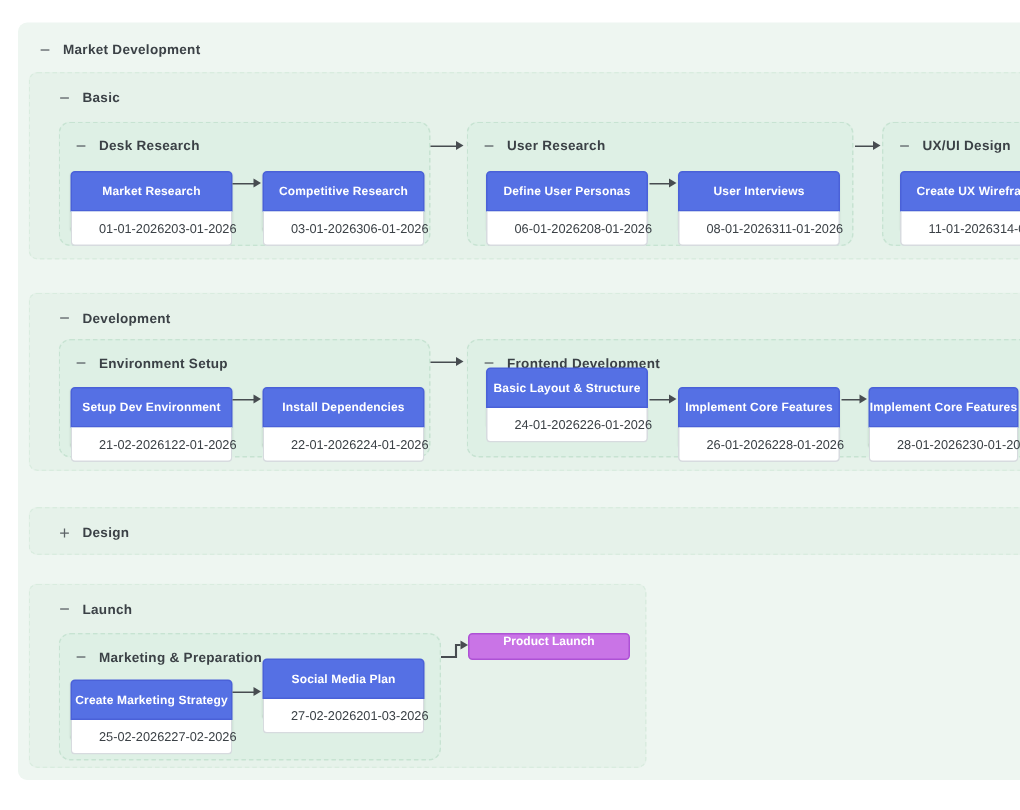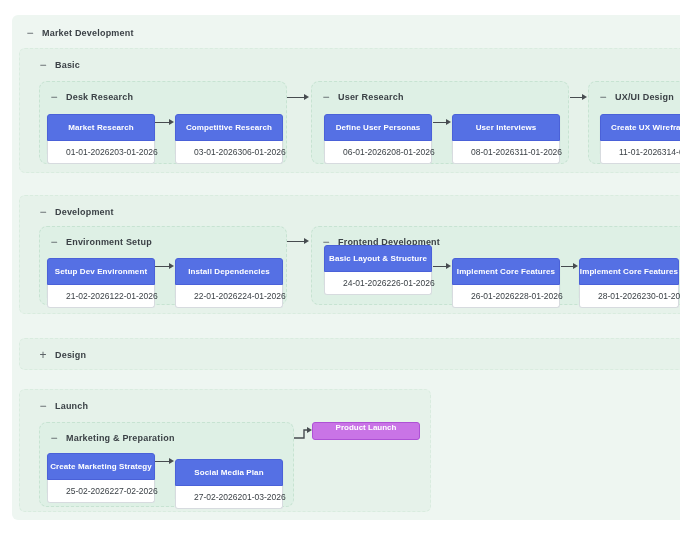--- a/index.html
+++ b/index.html
@@ -215,21 +215,21 @@
         </div>
         <div class="card" style="left:7px;top:30px">
           <div class="card-hd">Create Marketing Strategy</div>
           <div class="card-bd">
             <span>25-02-2026</span>
             <span>2</span>
             <span>27-02-2026</span>
           </div>
         </div>
         <div class="arrow" style="left:115px;top:38px;width:15px"></div>
-        <div class="card" style="left:135px;top:36px">
+        <div class="card" style="left:135px;top:16px">
           <div class="card-hd">Social Media Plan</div>
           <div class="card-bd">
             <span>27-02-2026</span>
             <span>2</span>
             <span>01-03-2026</span>
           </div>
         </div>
       </div>
 
       <svg class="elbow" style="left:269px;top:36px" width="26" height="20" viewBox="0 0 26 20">

